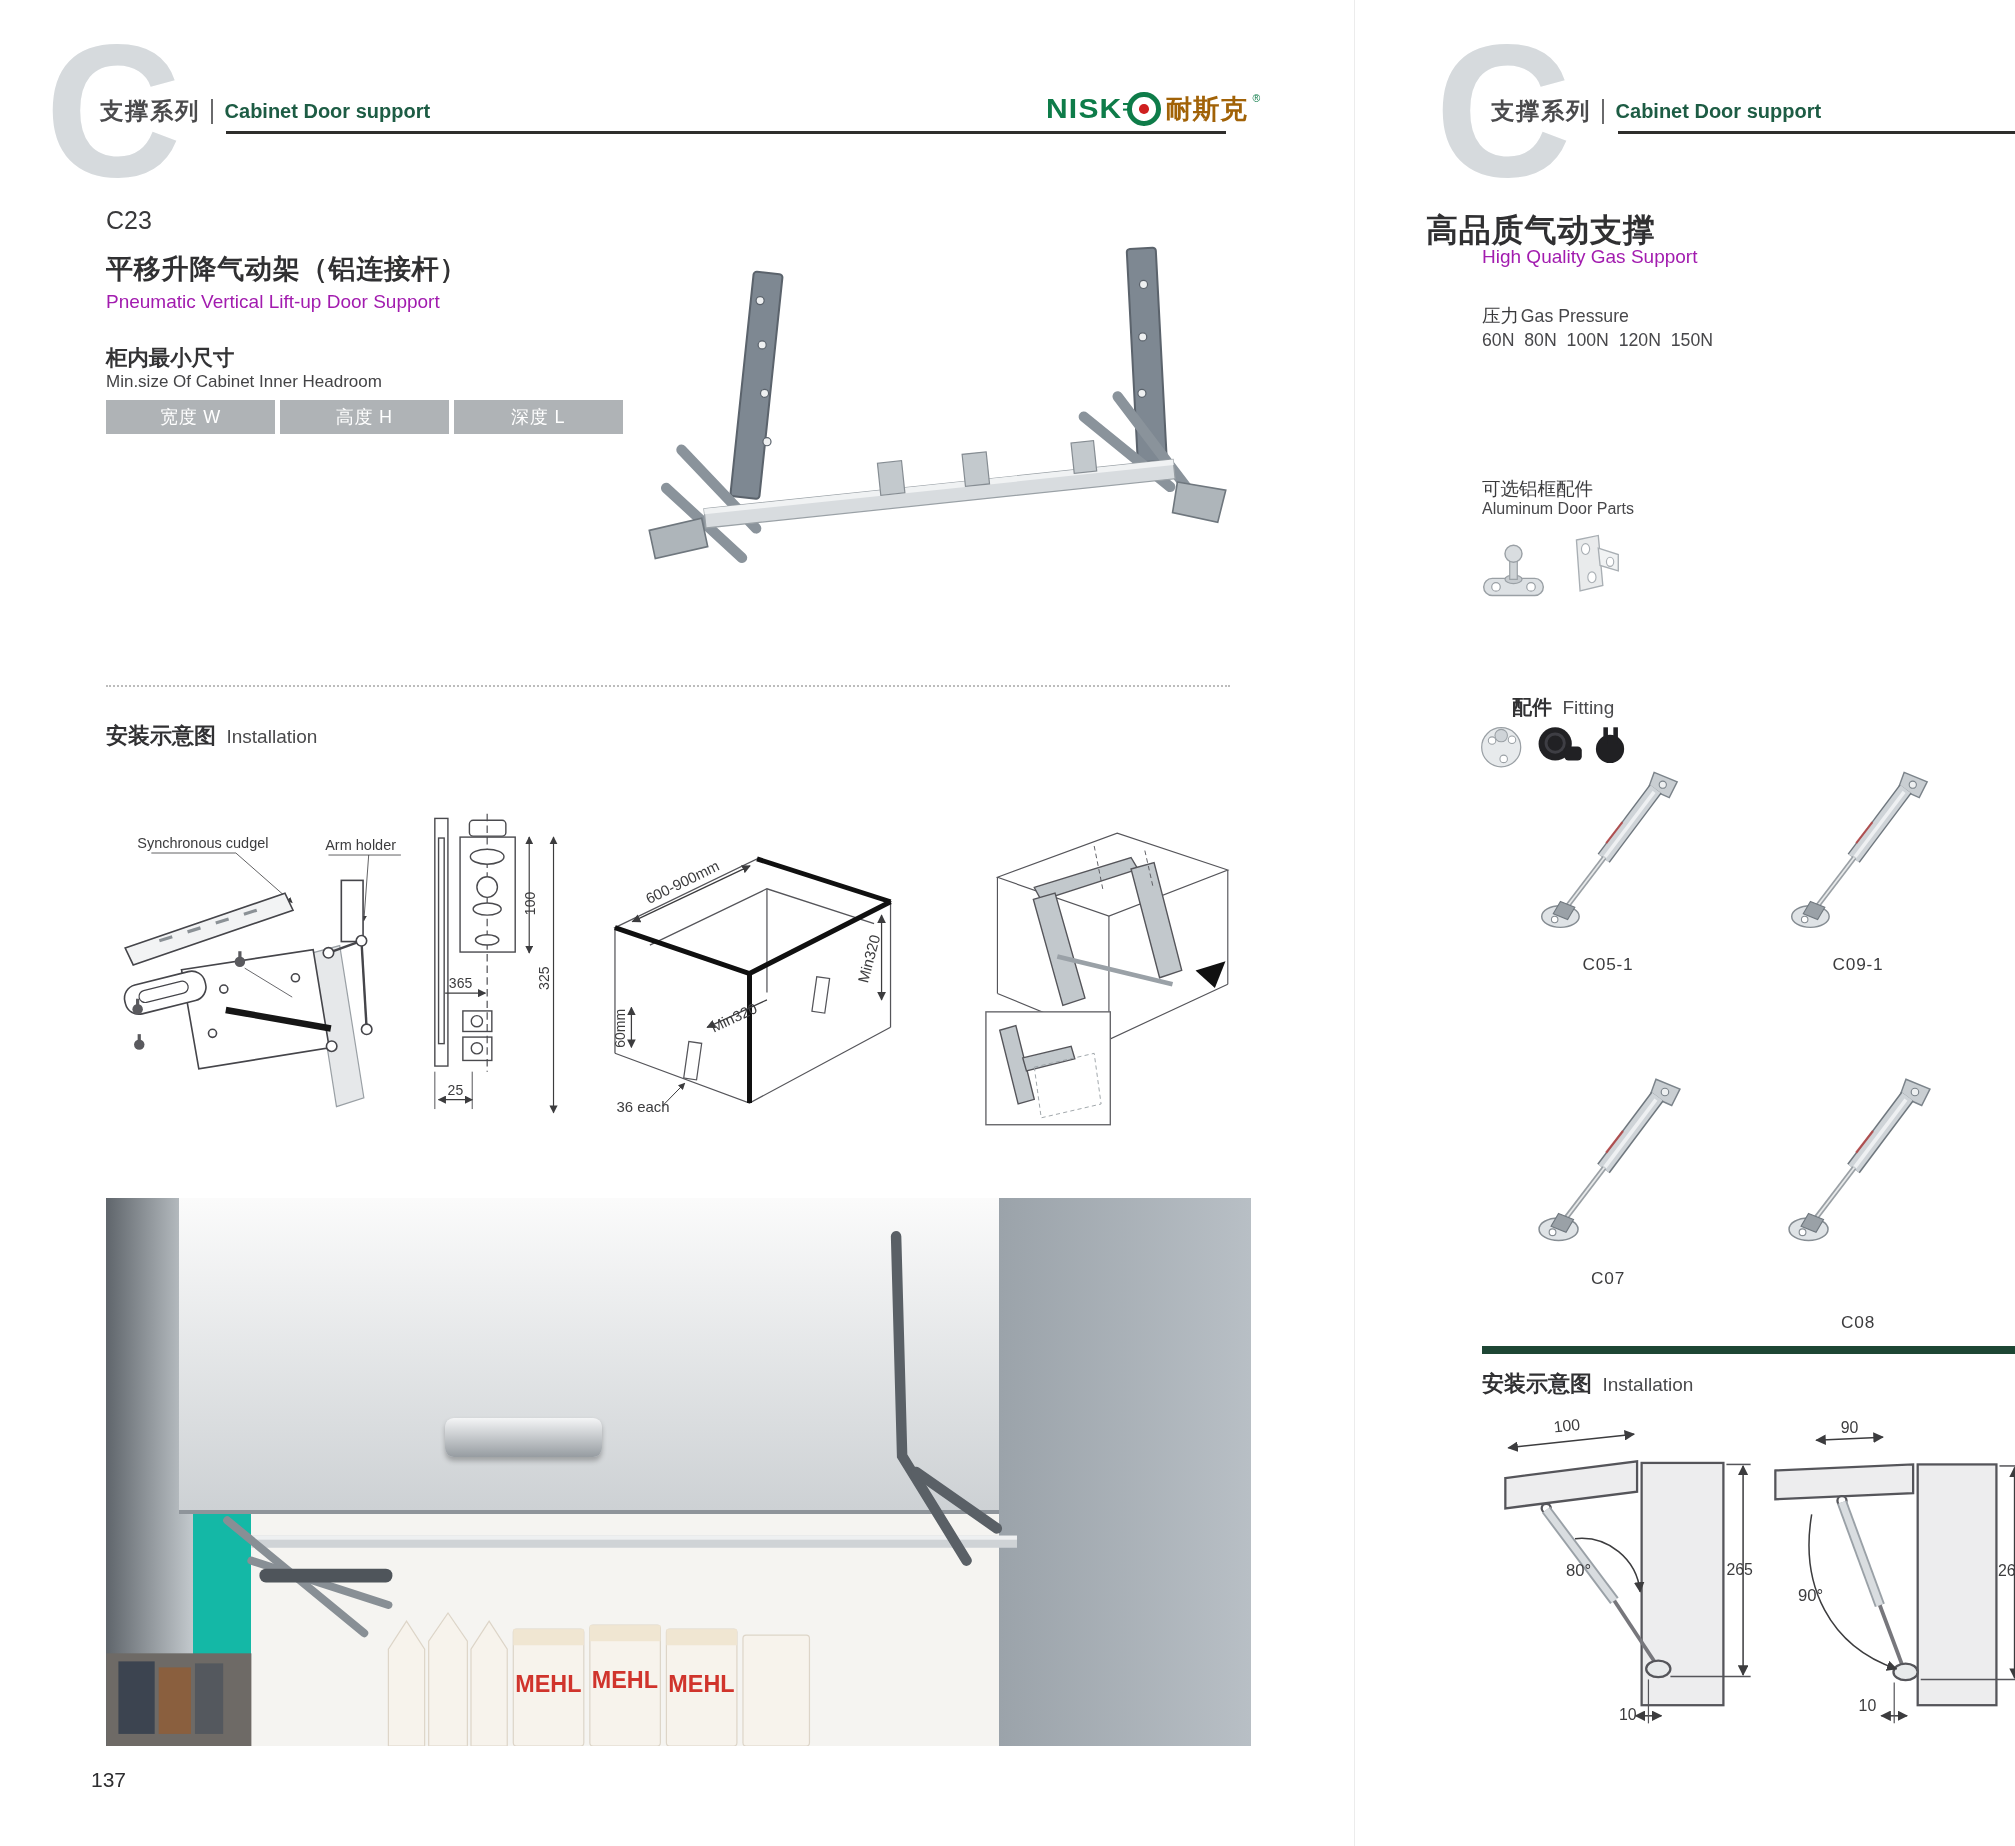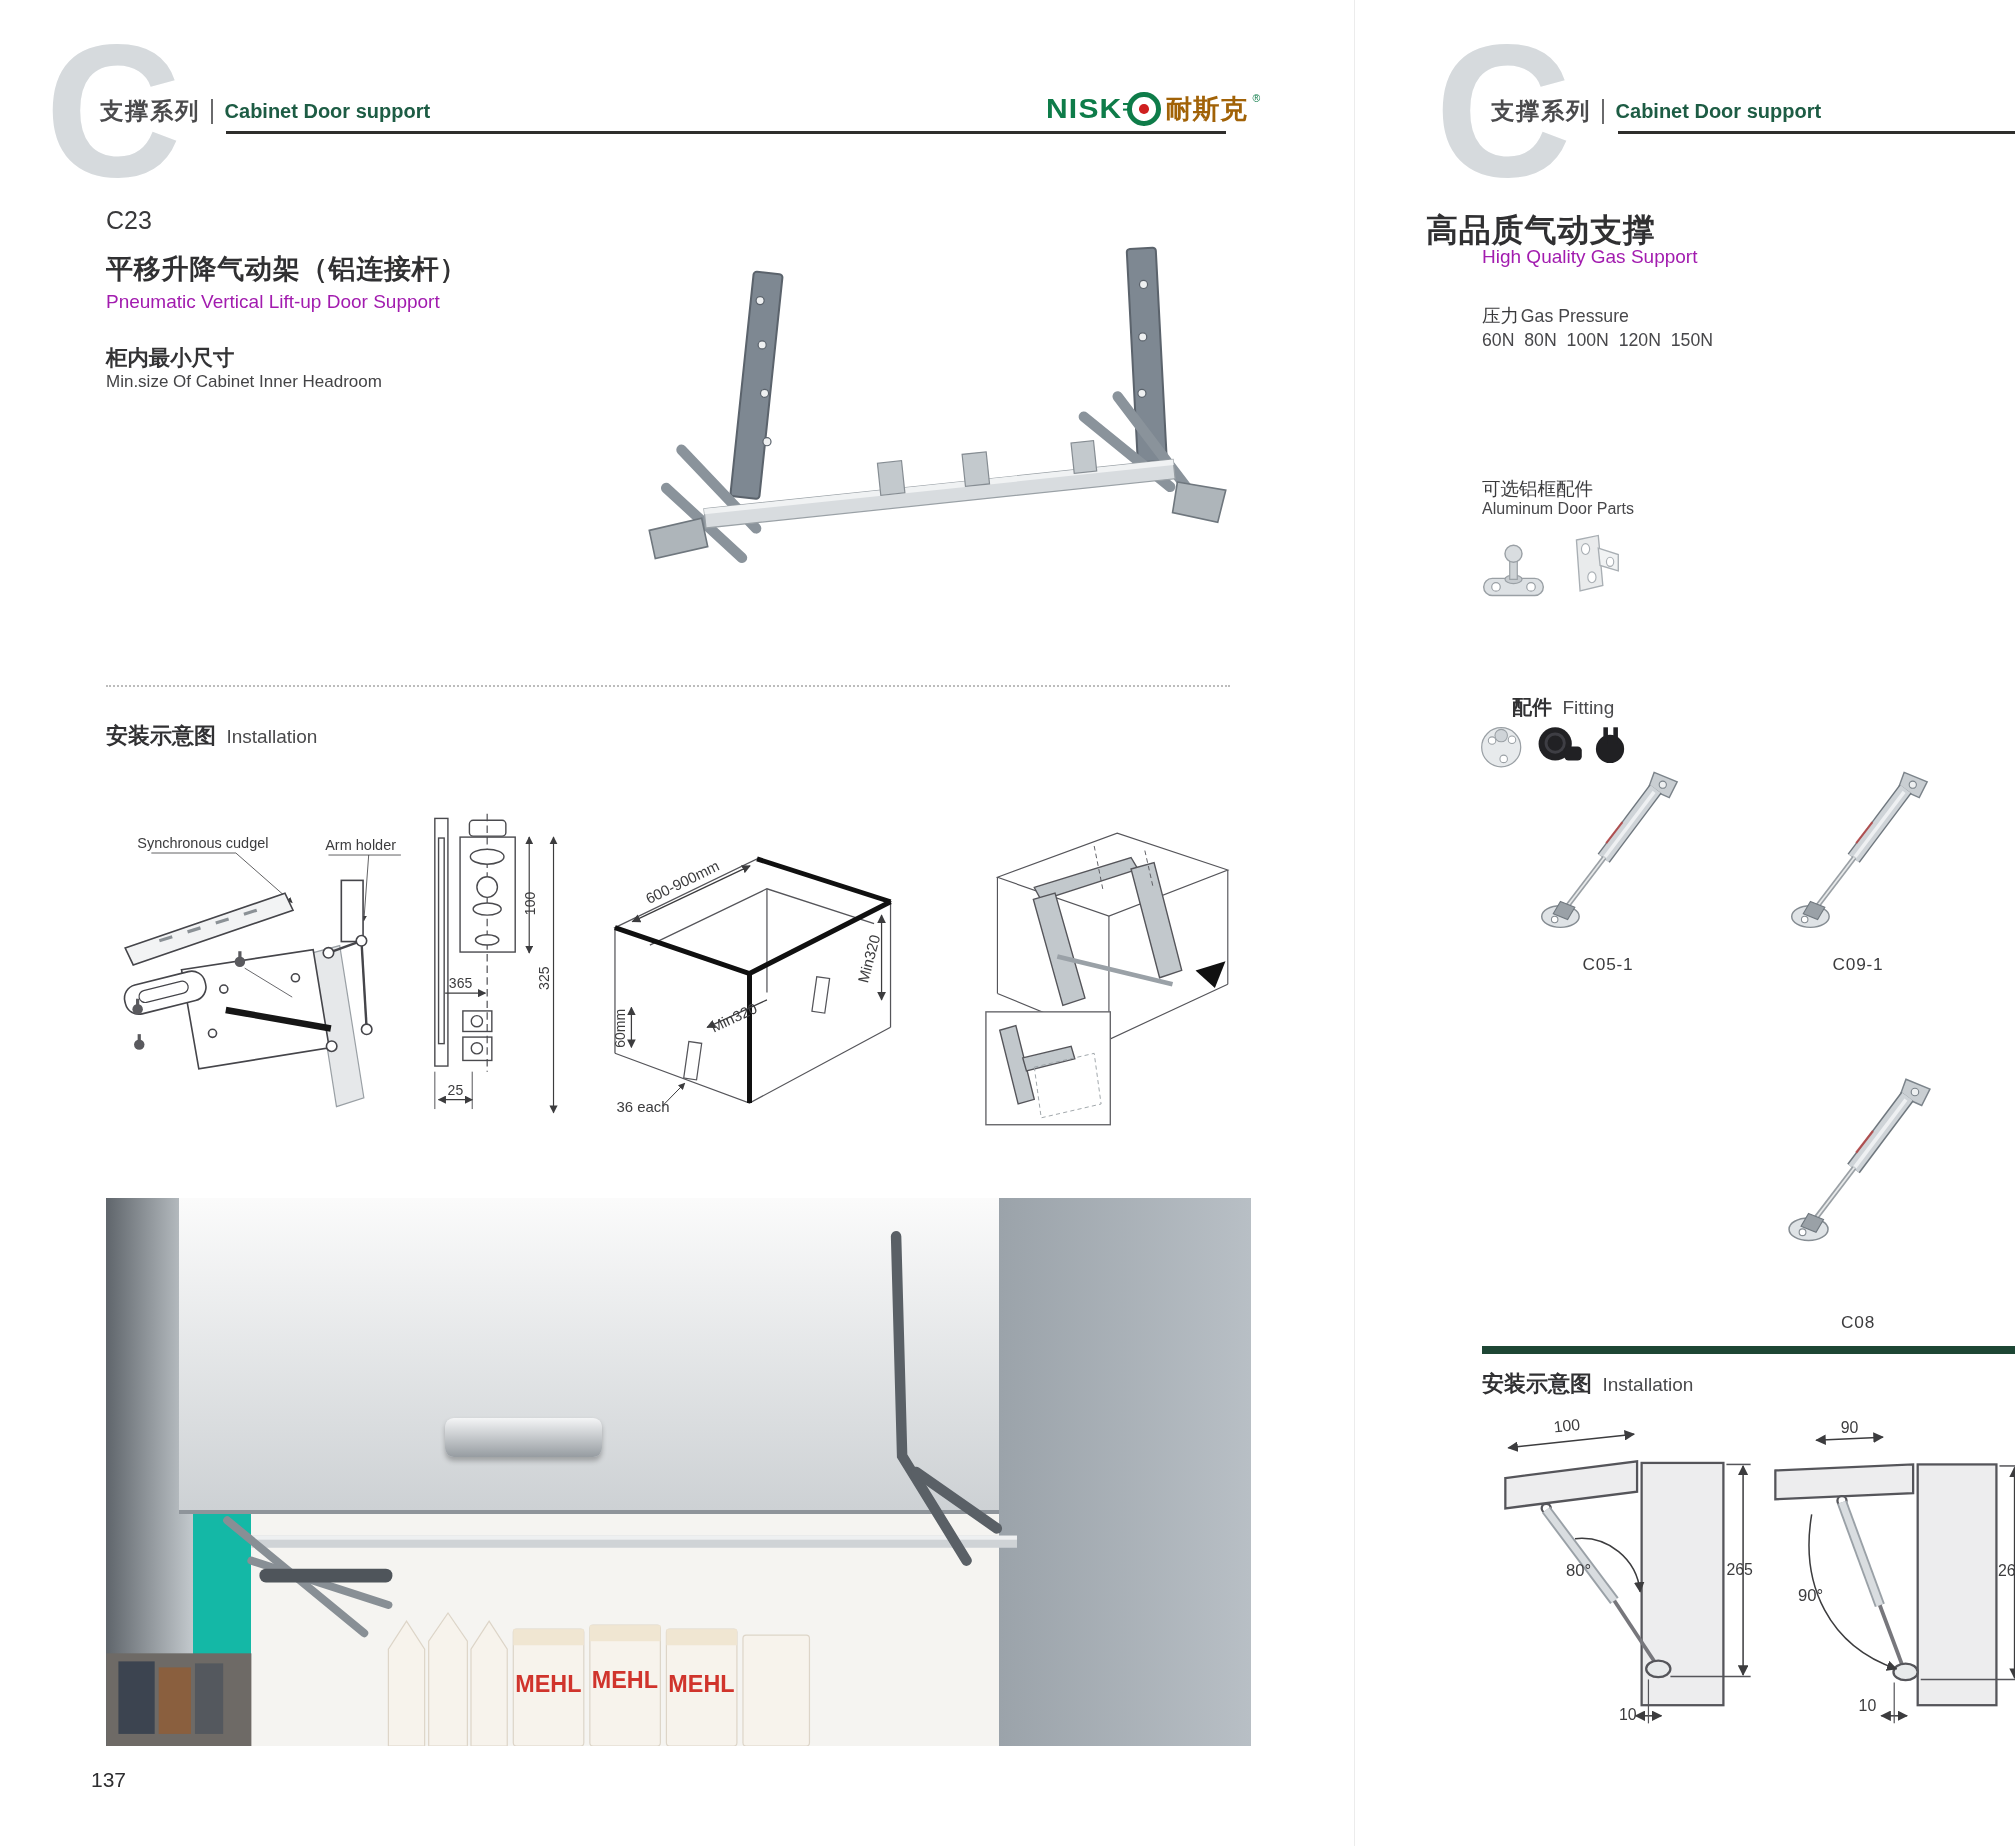--- a/index.html
+++ b/index.html
@@ -107,20 +107,25 @@
     <span class="nisko-reg">®</span>
   </div>
 
   <div class="abs code" style="left:106px;top:206px;">C23</div>
   <div class="abs title-cn" style="left:106px;top:251px;">平移升降气动架（铝连接杆）</div>
   <div class="abs title-en" style="left:106px;top:291px;">Pneumatic Vertical Lift-up Door Support</div>
   <div class="abs sub-cn" style="left:106px;top:343px;">柜内最小尺寸</div>
   <div class="abs sub-en" style="left:106px;top:372px;">Min.size Of Cabinet Inner Headroom</div>
 
   <div class="abs size-table" style="left:106px;top:400px;">
+    <div class="thead">
+      <div class="th">宽度 W</div>
+      <div class="th">高度 H</div>
+      <div class="th">深度 L</div>
+    </div>
   </div>
 
   <svg class="abs" style="left:621px;top:224px;" width="629" height="383" viewBox="0 0 1560 950">
     <g fill="#7e8892" stroke="#5b636c" stroke-width="5">
       <rect x="300" y="120" width="72" height="560" rx="8" transform="rotate(6 336 400)"></rect>
       <rect x="1268" y="60" width="72" height="530" rx="8" transform="rotate(-3 1304 325)"></rect>
     </g>
     <g fill="#eef0f1" stroke="#5b636c" stroke-width="3">
       <circle cx="345" cy="190" r="10"></circle>
         <circle cx="350" cy="300" r="10"></circle>
@@ -407,20 +412,26 @@
       </svg>
     <div class="model-label">C09-1</div>
   </div>
   <div class="model-cell" style="left:1983px;top:750px;">
     <svg width="226" height="202" viewBox="0 0 560 500">
         <use href="#strut" x="0" y="0" width="560" height="500"></use>
       </svg>
 
   </div>
 
+  <div class="model-cell" style="left:1483px;top:1056px;">
+    <svg width="226" height="210" viewBox="0 0 560 520">
+        <use href="#strut" x="0" y="0" width="560" height="520"></use>
+      </svg>
+    <div class="model-label">C07</div>
+  </div>
   <div class="model-cell" style="left:1733px;top:1056px;gap:44px;">
     <svg width="226" height="210" viewBox="0 0 560 520">
         <use href="#strut" x="0" y="0" width="560" height="520"></use>
       </svg>
     <div class="model-label">C08</div>
   </div>
   <div class="model-cell" style="left:1983px;top:1056px;">
     <svg width="226" height="210" viewBox="0 0 560 520">
         <use href="#strut" x="0" y="0" width="560" height="520"></use>
       </svg>

